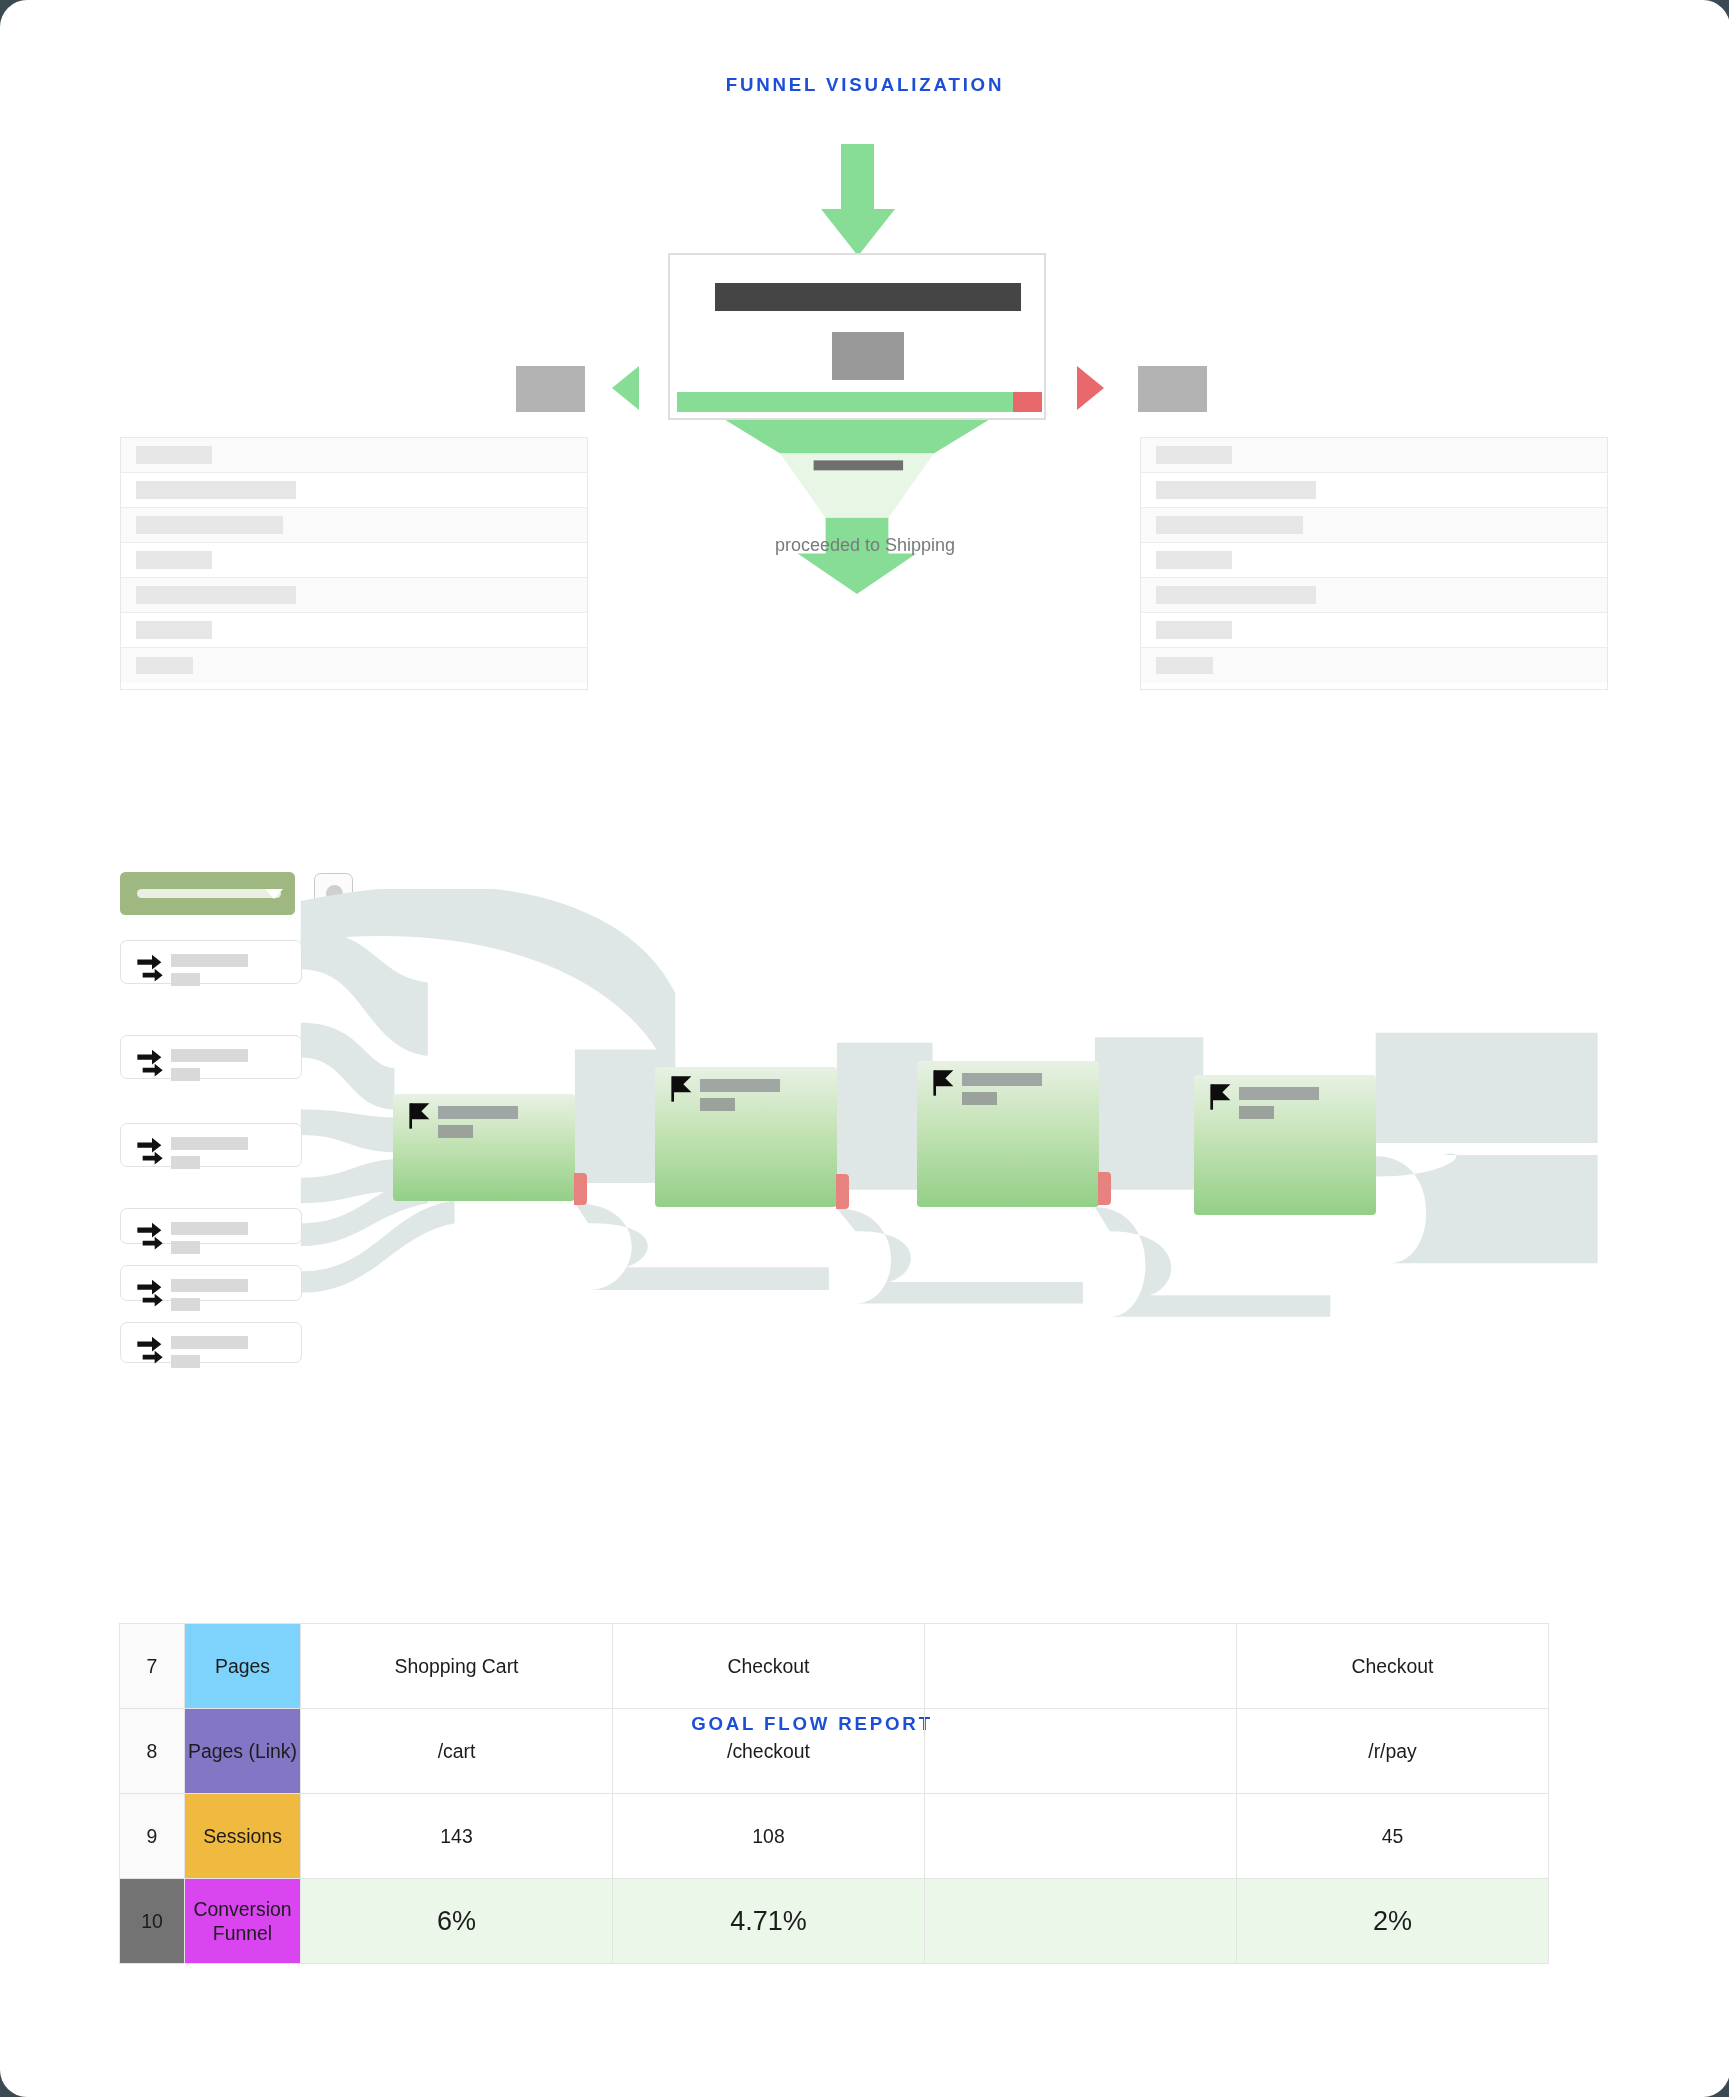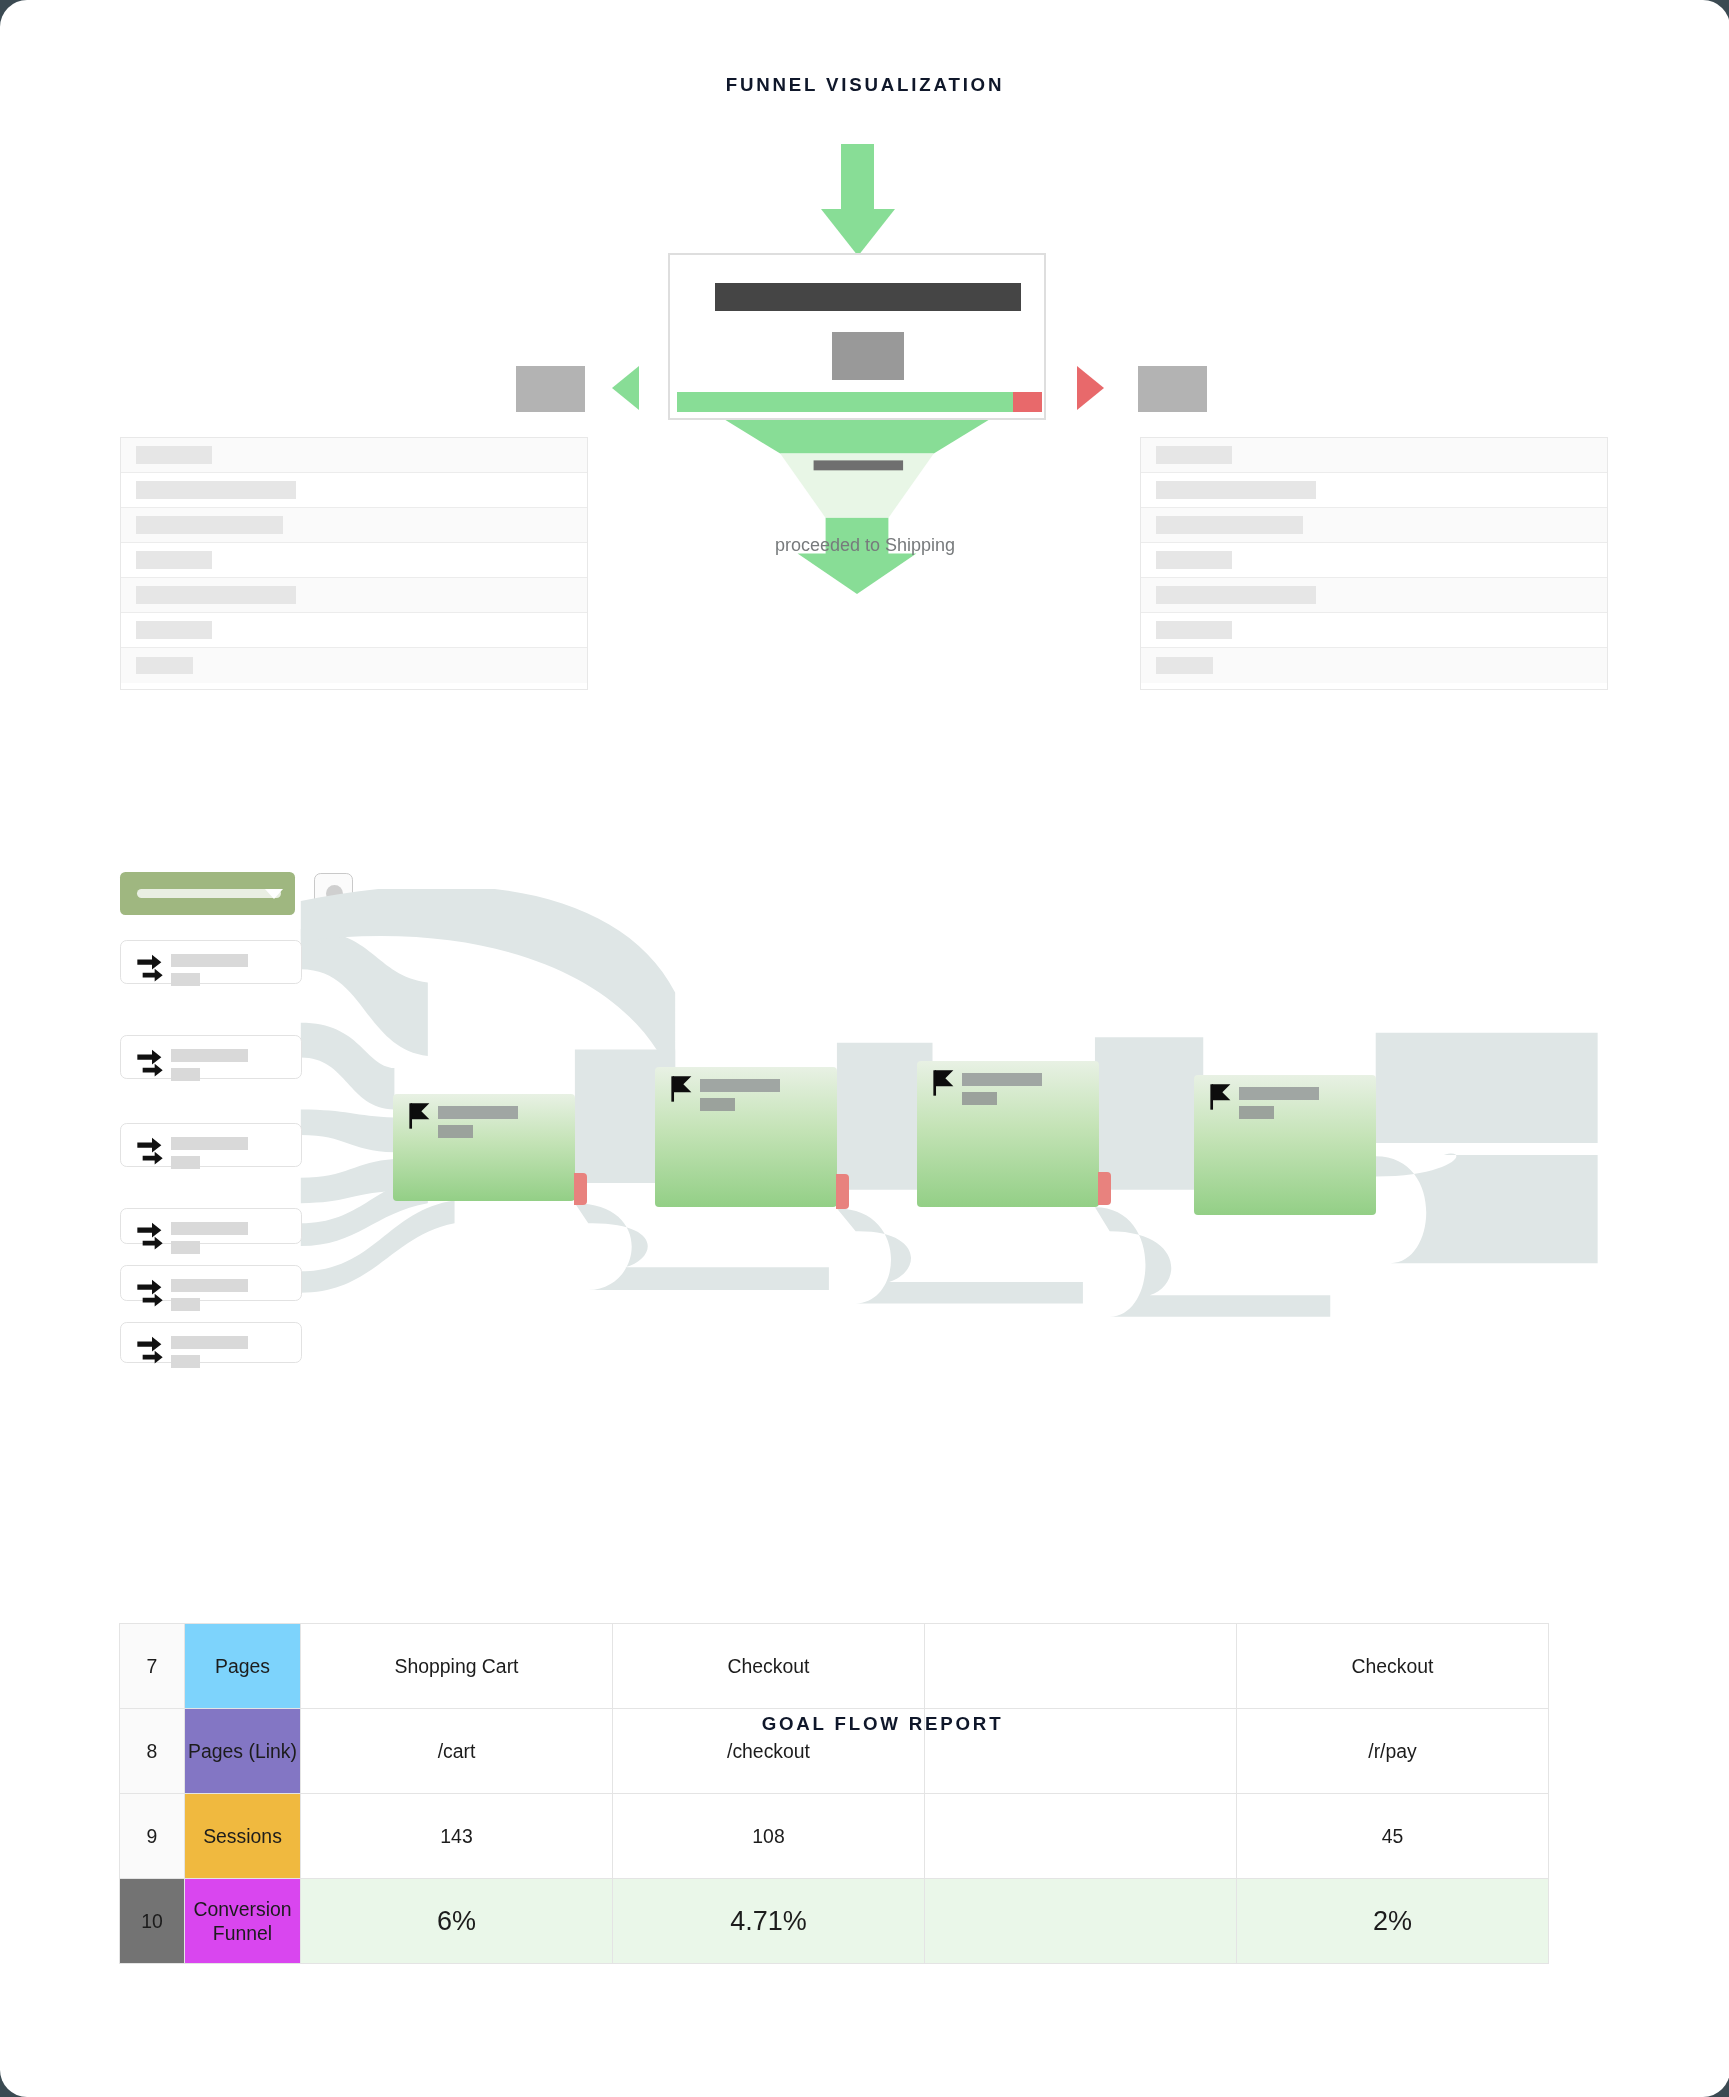--- a/index.html
+++ b/index.html
@@ -17,21 +17,21 @@
   }
 
   
   .section-title {
     position: absolute;
     width: 100%;
     text-align: center;
     font-size: 18.7px;
     font-weight: 700;
     letter-spacing: 2.8px;
-    color: #0f172a;
+    color: #1d4ed8;
   }
 
   
   #funnel-section { position:absolute; left:0; top:0; width:1730px; height:762px; }
   .fv-stem {
     position:absolute;
     background:#88dd96;
   }
   .fv-head {
     position:absolute;
@@ -86,21 +86,21 @@
     display:flex; align-items:center;
     padding-left:14.7px;
     box-sizing:border-box;
     border-bottom:0.7px solid #ececec;
   }
   .ph-row:last-child { border-bottom:none; }
   .ph-row.alt { background:#fafafa; }
   .ph-bar { height:17.4px; background:#e6e6e6; }
 
   
-  #flow-section { position:absolute; left:0; top:829px; width:1624px; height:582px;padding-left:47px; }
+  #flow-section { position:absolute; left:0; top:829px; width:1624px; height:582px; }
 
   .dd-button {
     position:absolute; left:120px; top:872px;
     width:175px; height:43px;
     background:#9fb780;
     border-radius:5.3px;
     box-sizing:border-box;
   }
   .dd-pill { position:absolute; left:16.7px; top:16.7px; width:144px; height:9.4px; background:#e9efe2; border-radius:4.7px; }
   .dd-caret {

